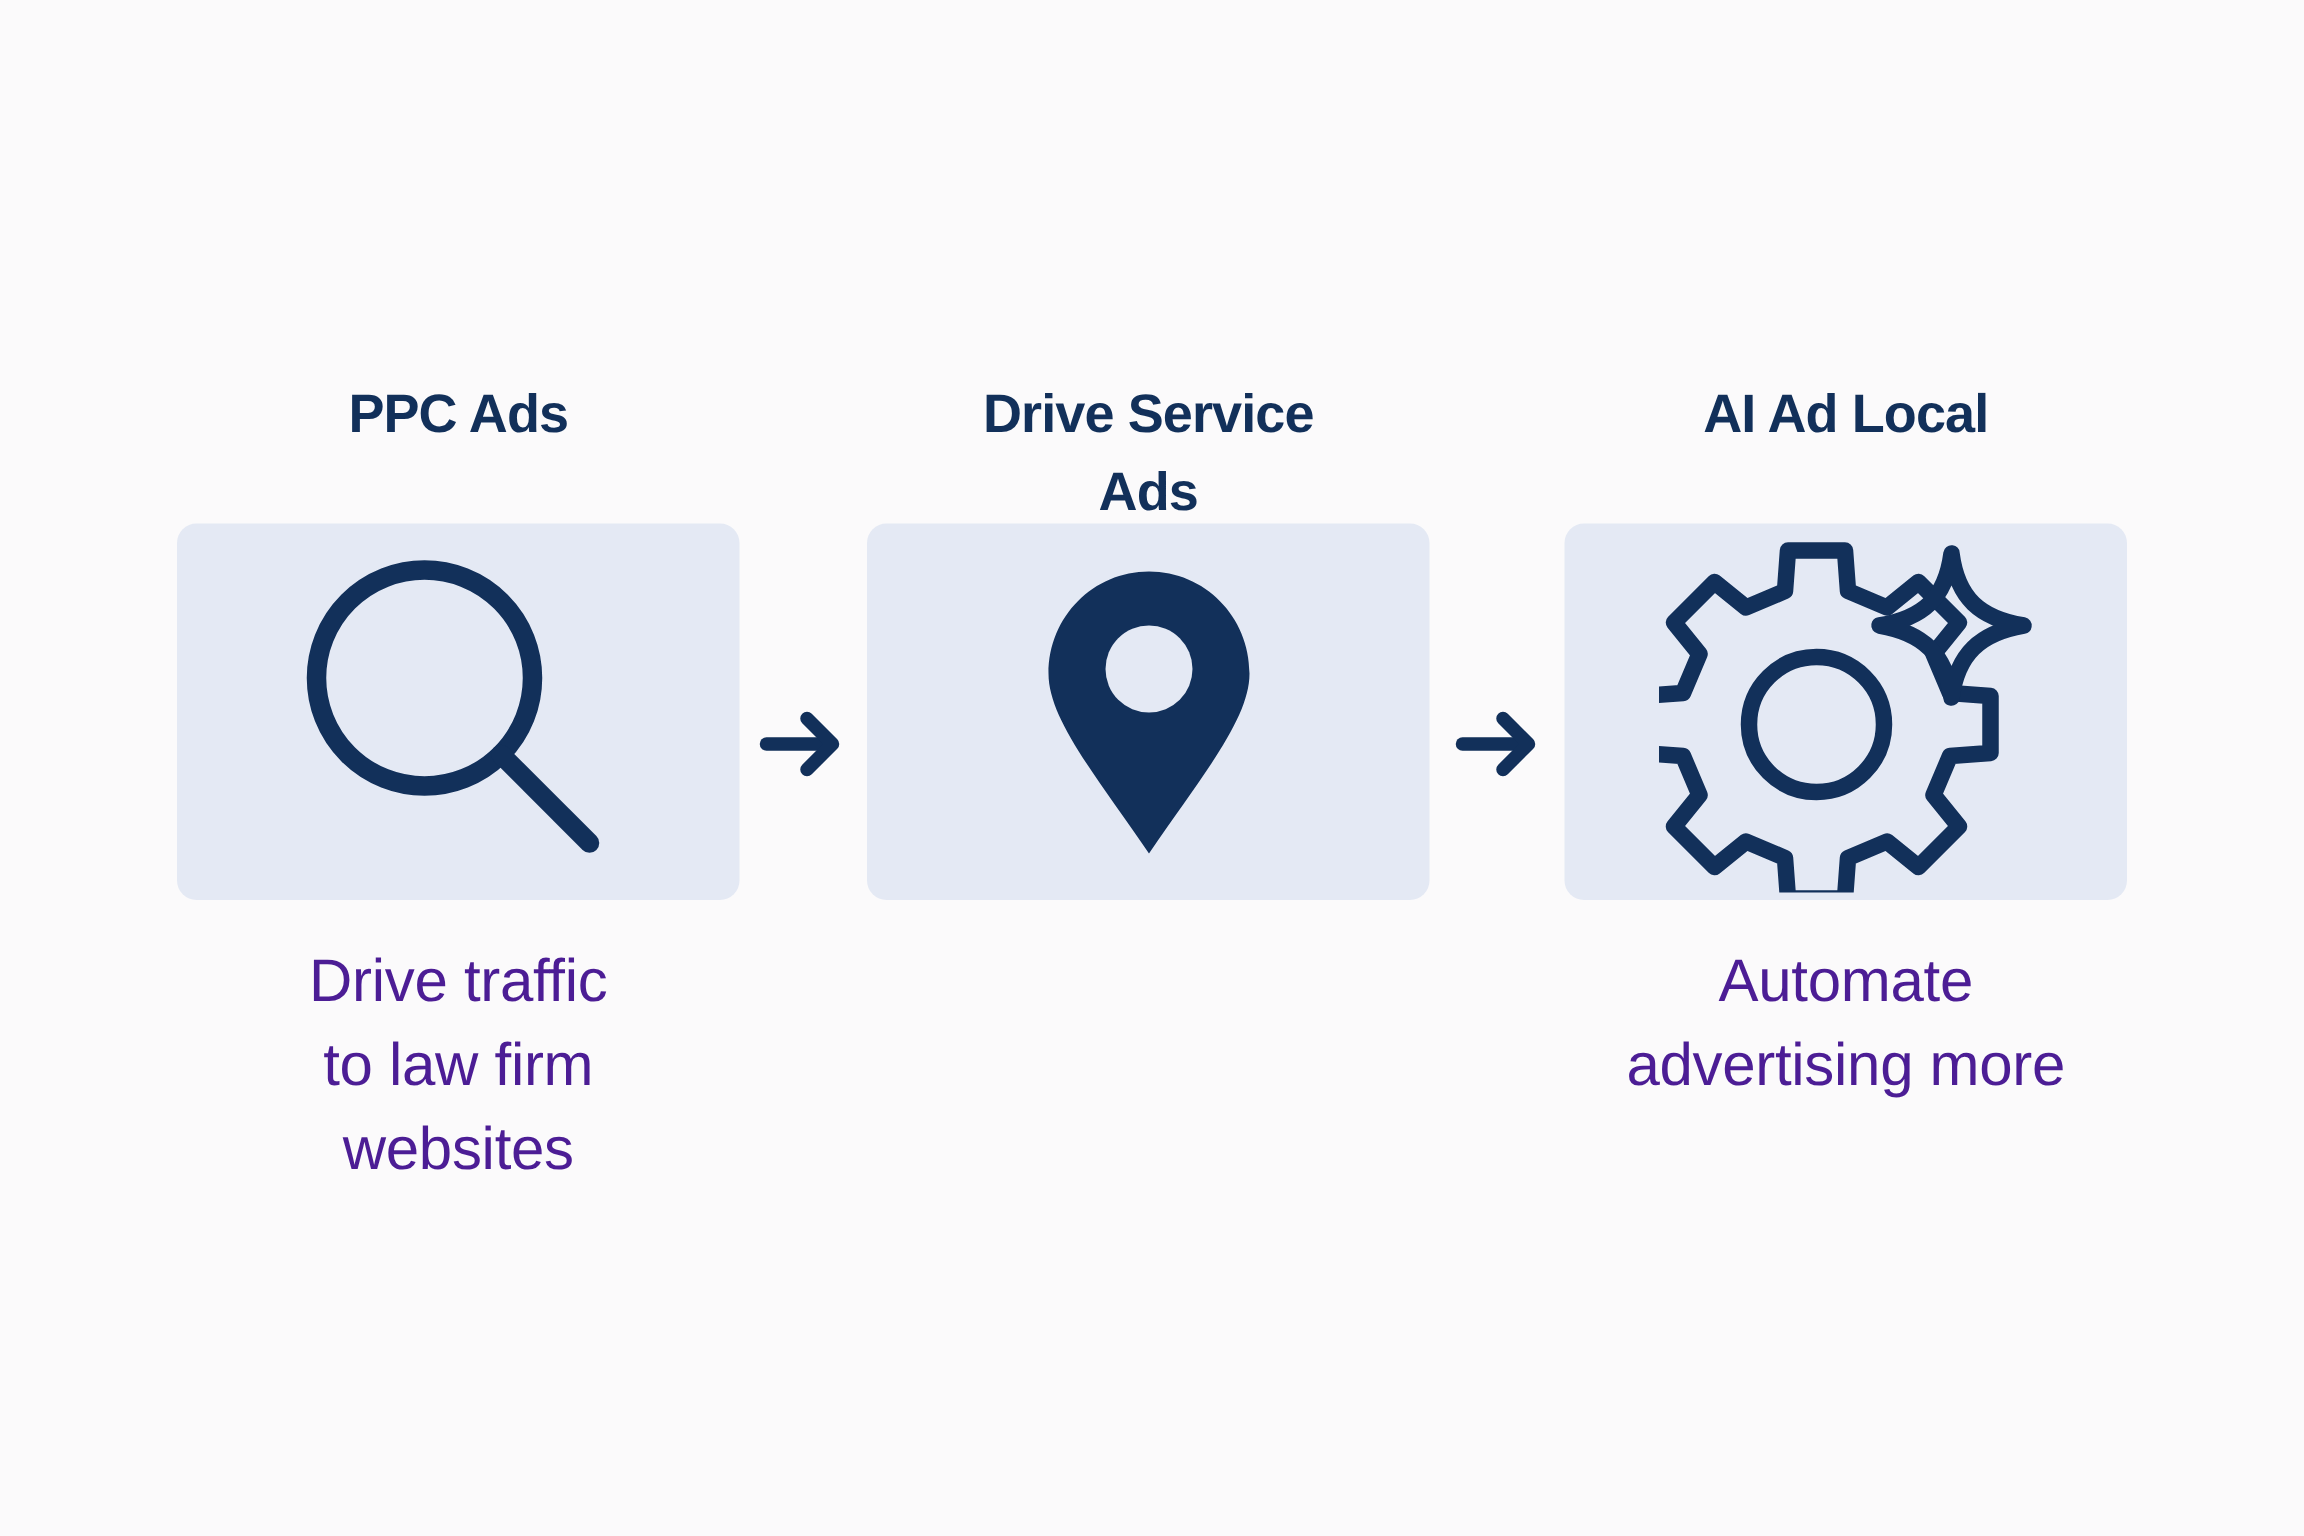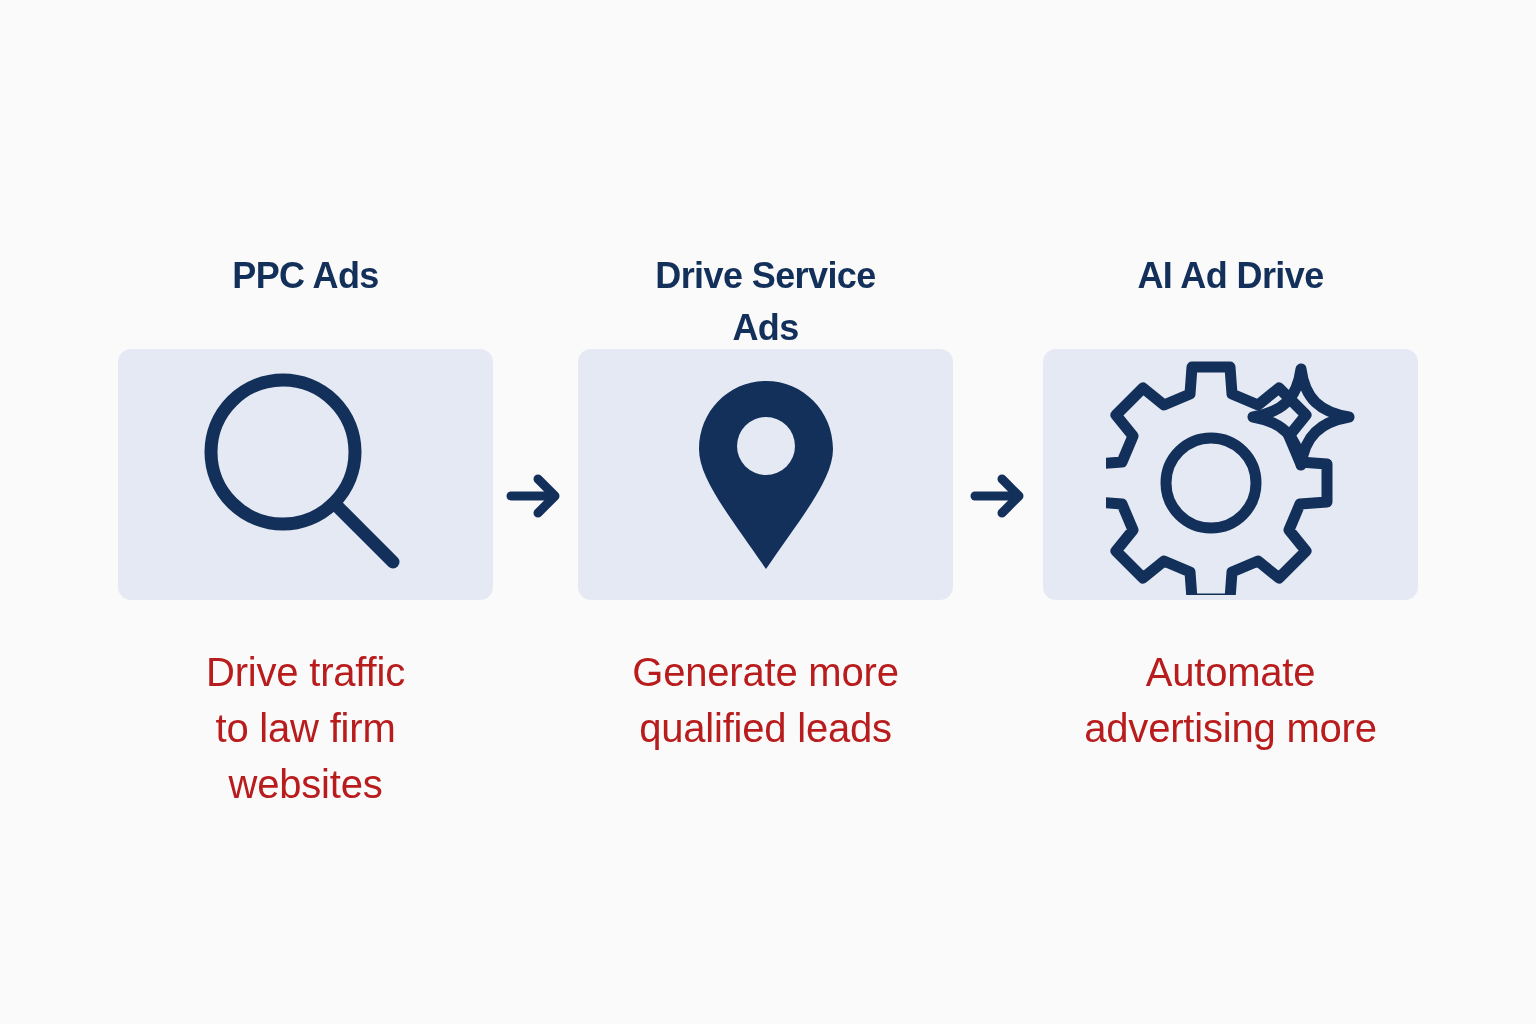--- a/index.html
+++ b/index.html
@@ -66,25 +66,25 @@
     left: 0; top: 0;
     width: 375px; height: 251px;
     display: flex;
     align-items: center;
     justify-content: center;
   }
 
   
   .card-caption {
     position: absolute;
-    top: 644px;
+    top: 626px;
     left: -34px;
     width: 443px;
     text-align: center;
-    color: #b91c1c;
+    color: #4c1d95;
     font-size: 40px;
     line-height: 56px;
     letter-spacing: -0.2px;
     white-space: pre-line;
   }
 
   
   .arrow {
     position: absolute;
     top: 470px;
@@ -133,35 +133,33 @@
         <svg width="170" height="200" viewBox="0 0 170 200" aria-hidden="true">
           <path d="M85 6 C 48 6 18 36 18 74 C 18 104 48 140 85 194 C 122 140 152 104 152 74 C 152 36 122 6 85 6 Z" fill="#12305a"></path>
           <circle cx="85" cy="71" r="29" fill="#e4e9f4"></circle>
         </svg>
       </div>
     </div>
 
     <div class="card-title">Drive Service
 Ads</div>
 
-    <div class="card-caption">Generate more
-qualified leads</div>
   </div>
 
   <div class="arrow arrow-2">
     <svg width="60" height="52" viewBox="0 0 60 52" aria-hidden="true">
       <g fill="none" stroke="#12305a" stroke-width="9" stroke-linecap="round" stroke-linejoin="round">
         <line x1="6" y1="26" x2="49" y2="26"></line>
         <polyline points="33,9 50,26 33,43"></polyline>
       </g>
     </svg>
   </div>
 
   <div class="column col-3">
-    <div class="card-title">AI Ad Drive</div>
+    <div class="card-title">AI Ad Local</div>
 
     <div class="card-panel">
       <div class="icon-wrap">
         <svg width="250" height="240" viewBox="0 0 250 240" aria-hidden="true">
           <g fill="none" stroke="#12305a" stroke-width="11" stroke-linecap="round" stroke-linejoin="round">
 
             <path d="
               M 86 30 L 124 30 L 126 57
               L 152 68 L 173 51 L 200 78 L 183 99
               L 194 125 L 221 127 L 221 165 L 194 167

